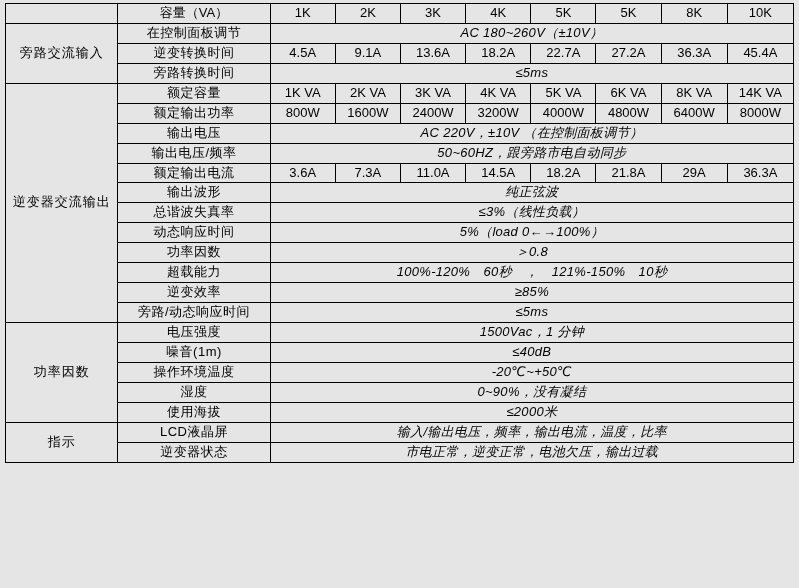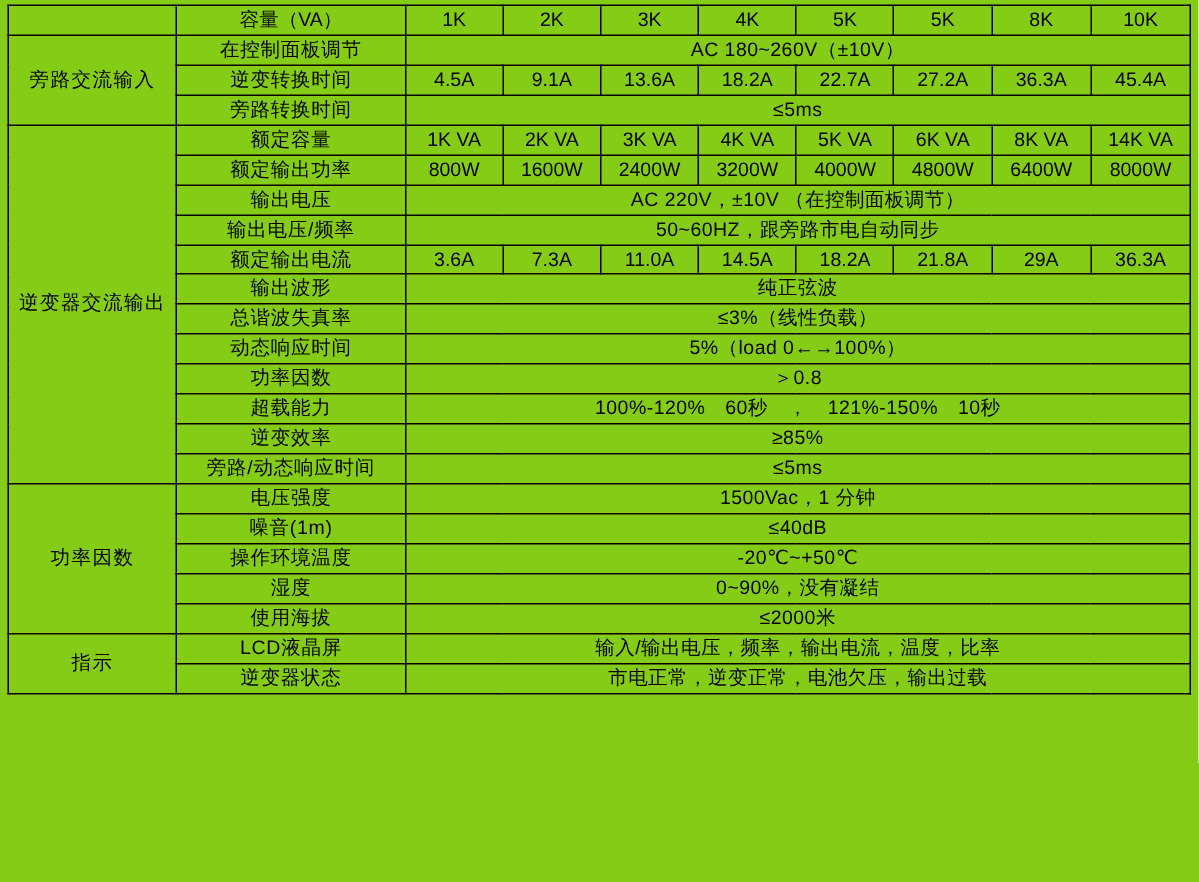--- a/index.html
+++ b/index.html
@@ -9,21 +9,21 @@
   }
   body {
     font-family: "Liberation Sans", "DejaVu Sans", sans-serif;
     color: #000000;
   }
   #sheet {
     width: 799px;
     height: 588px;
     position: relative;
     overflow: hidden;
-    background: #84cc16;
+    background: #e5e5e5;
   }
   table.spec {
     border-collapse: collapse;
     width: 789px;
     margin: 3px 0 0 5px;
     table-layout: fixed;
   }
   table.spec td {
     border: 1px solid #000000;
     font-size: 13px;
@@ -44,20 +44,21 @@
   }
   td.hdr {
     font-size: 13px;
   }
   td.val {
     font-size: 12.5px;
   }
   td.wide {
     font-size: 12.5px;
     letter-spacing: 0.3px;
+    font-style: italic;
   }
   .col-g  { width: 112px; }
   .col-p  { width: 152px; }
   .col-d  { width: 65px; }
   .col-d8 { width: 66px; }
 </style>
 </head>
 <body>
 
 <div id="sheet">

